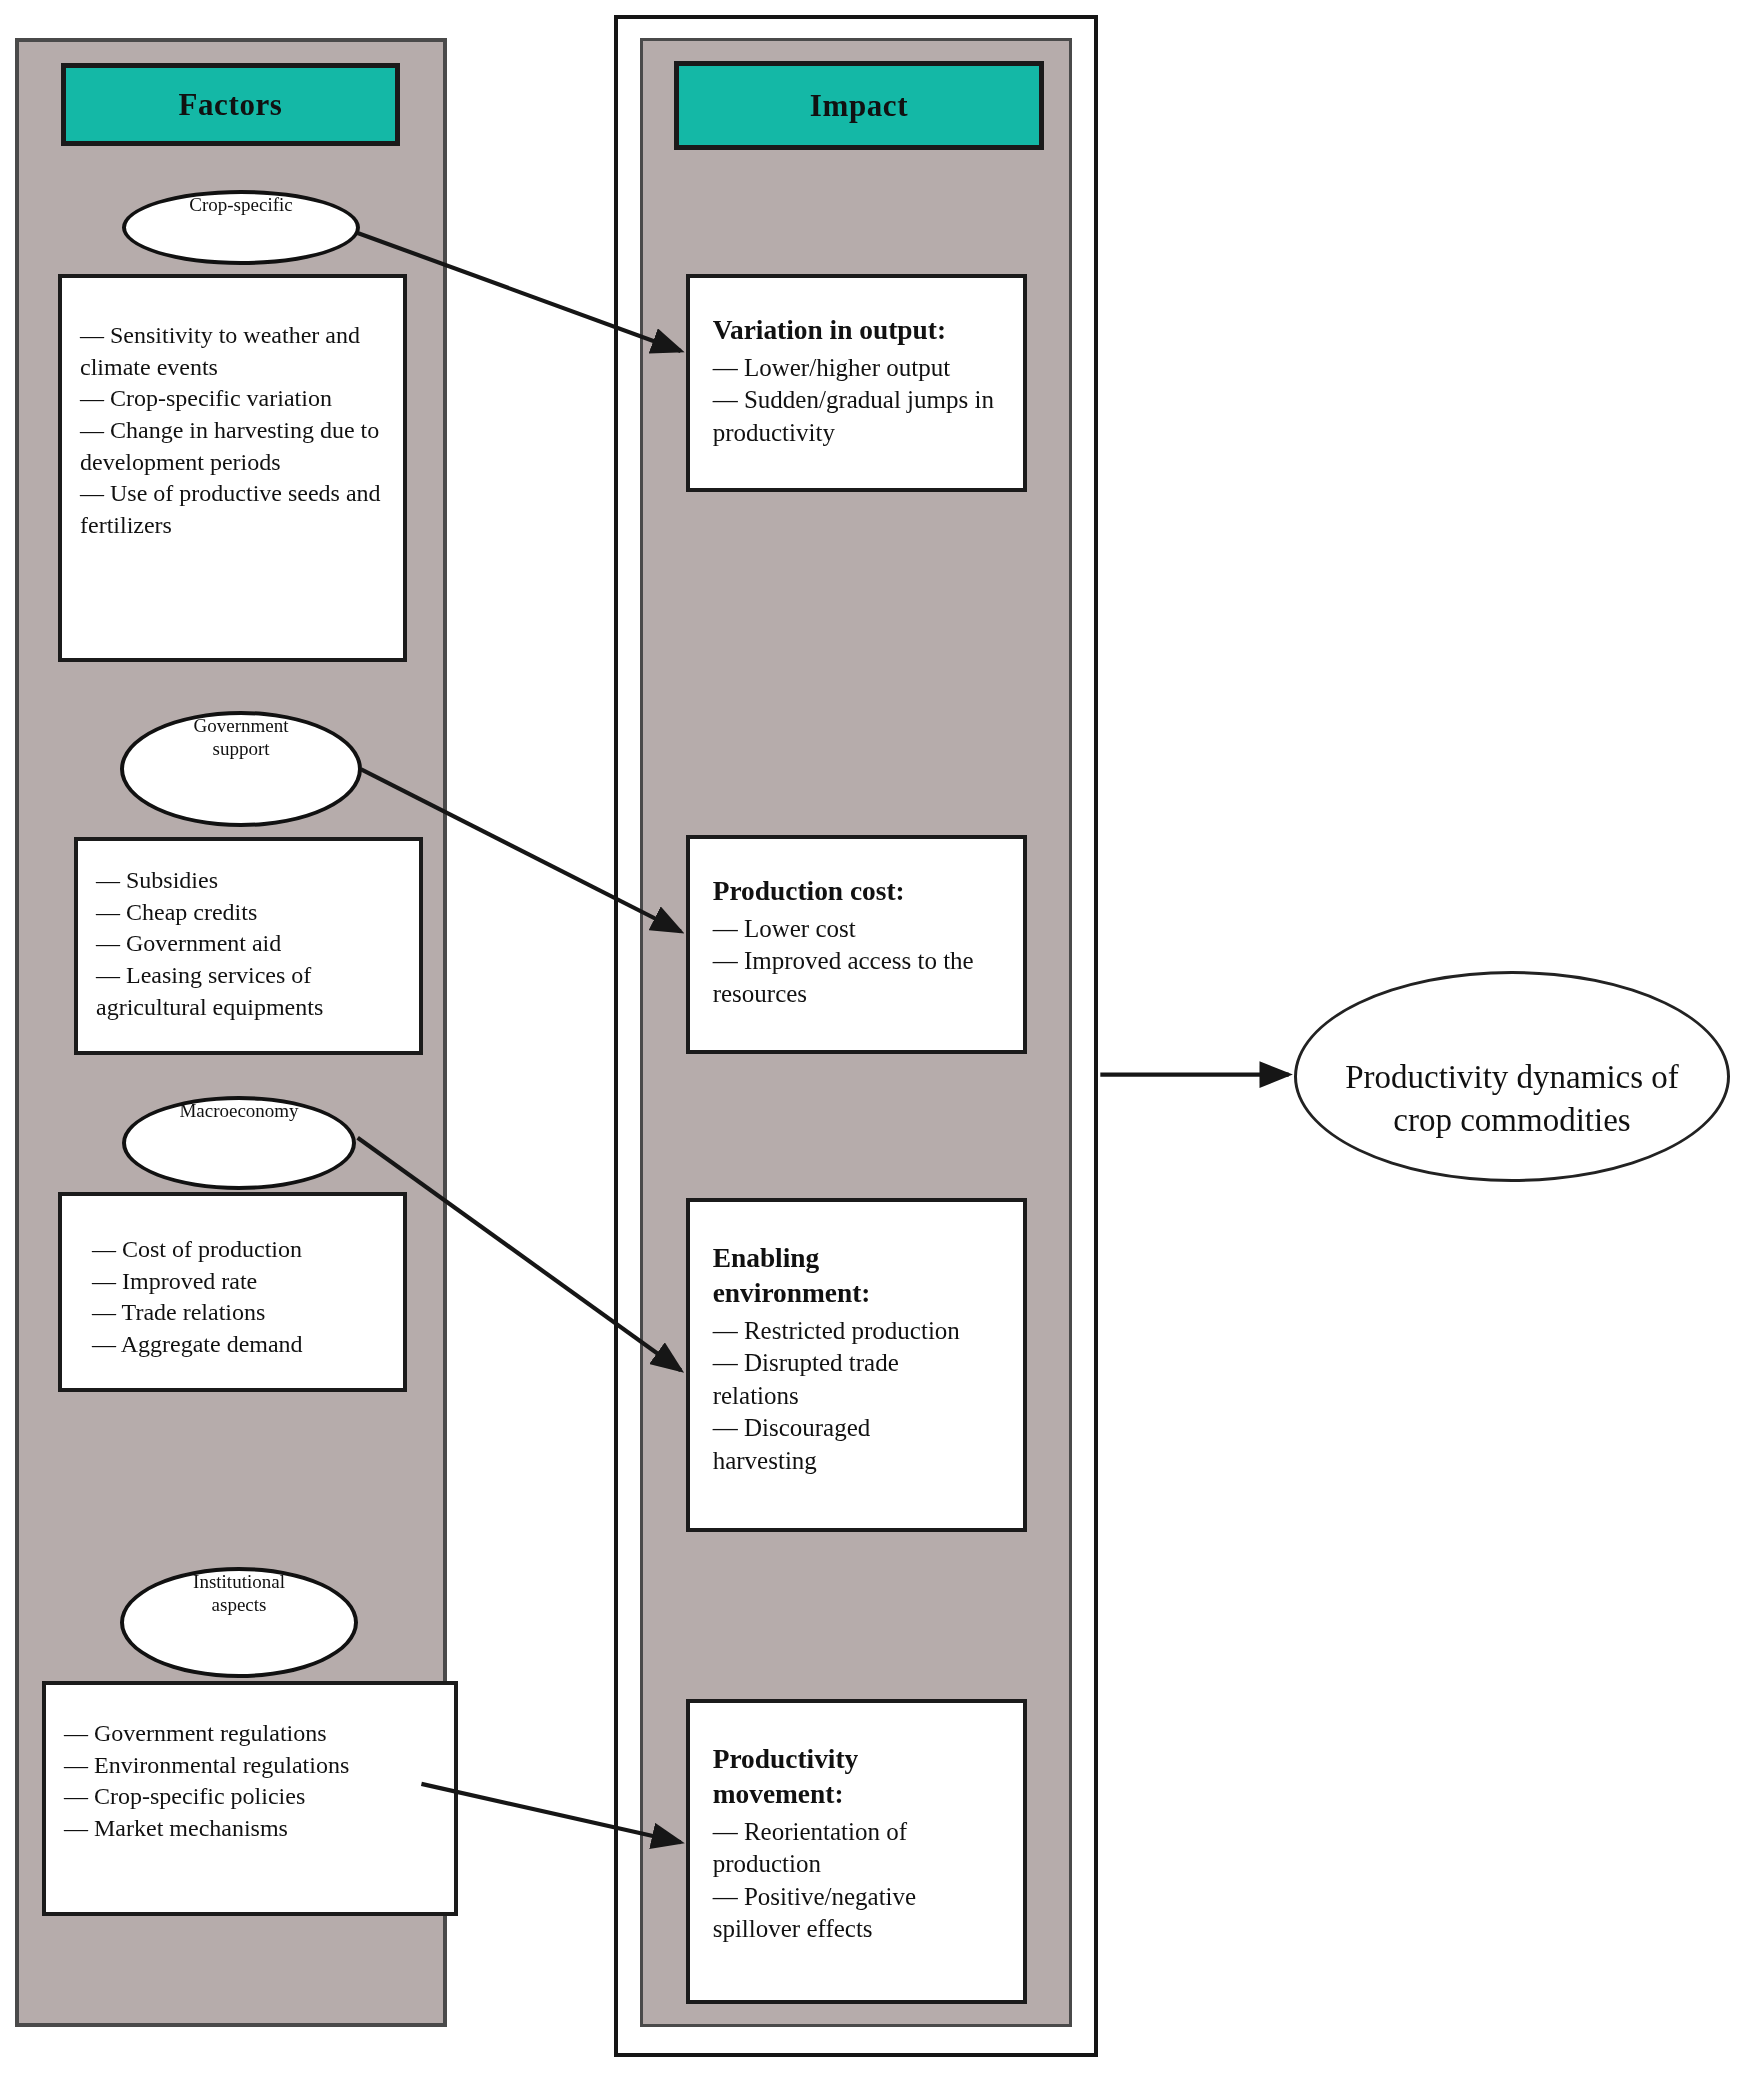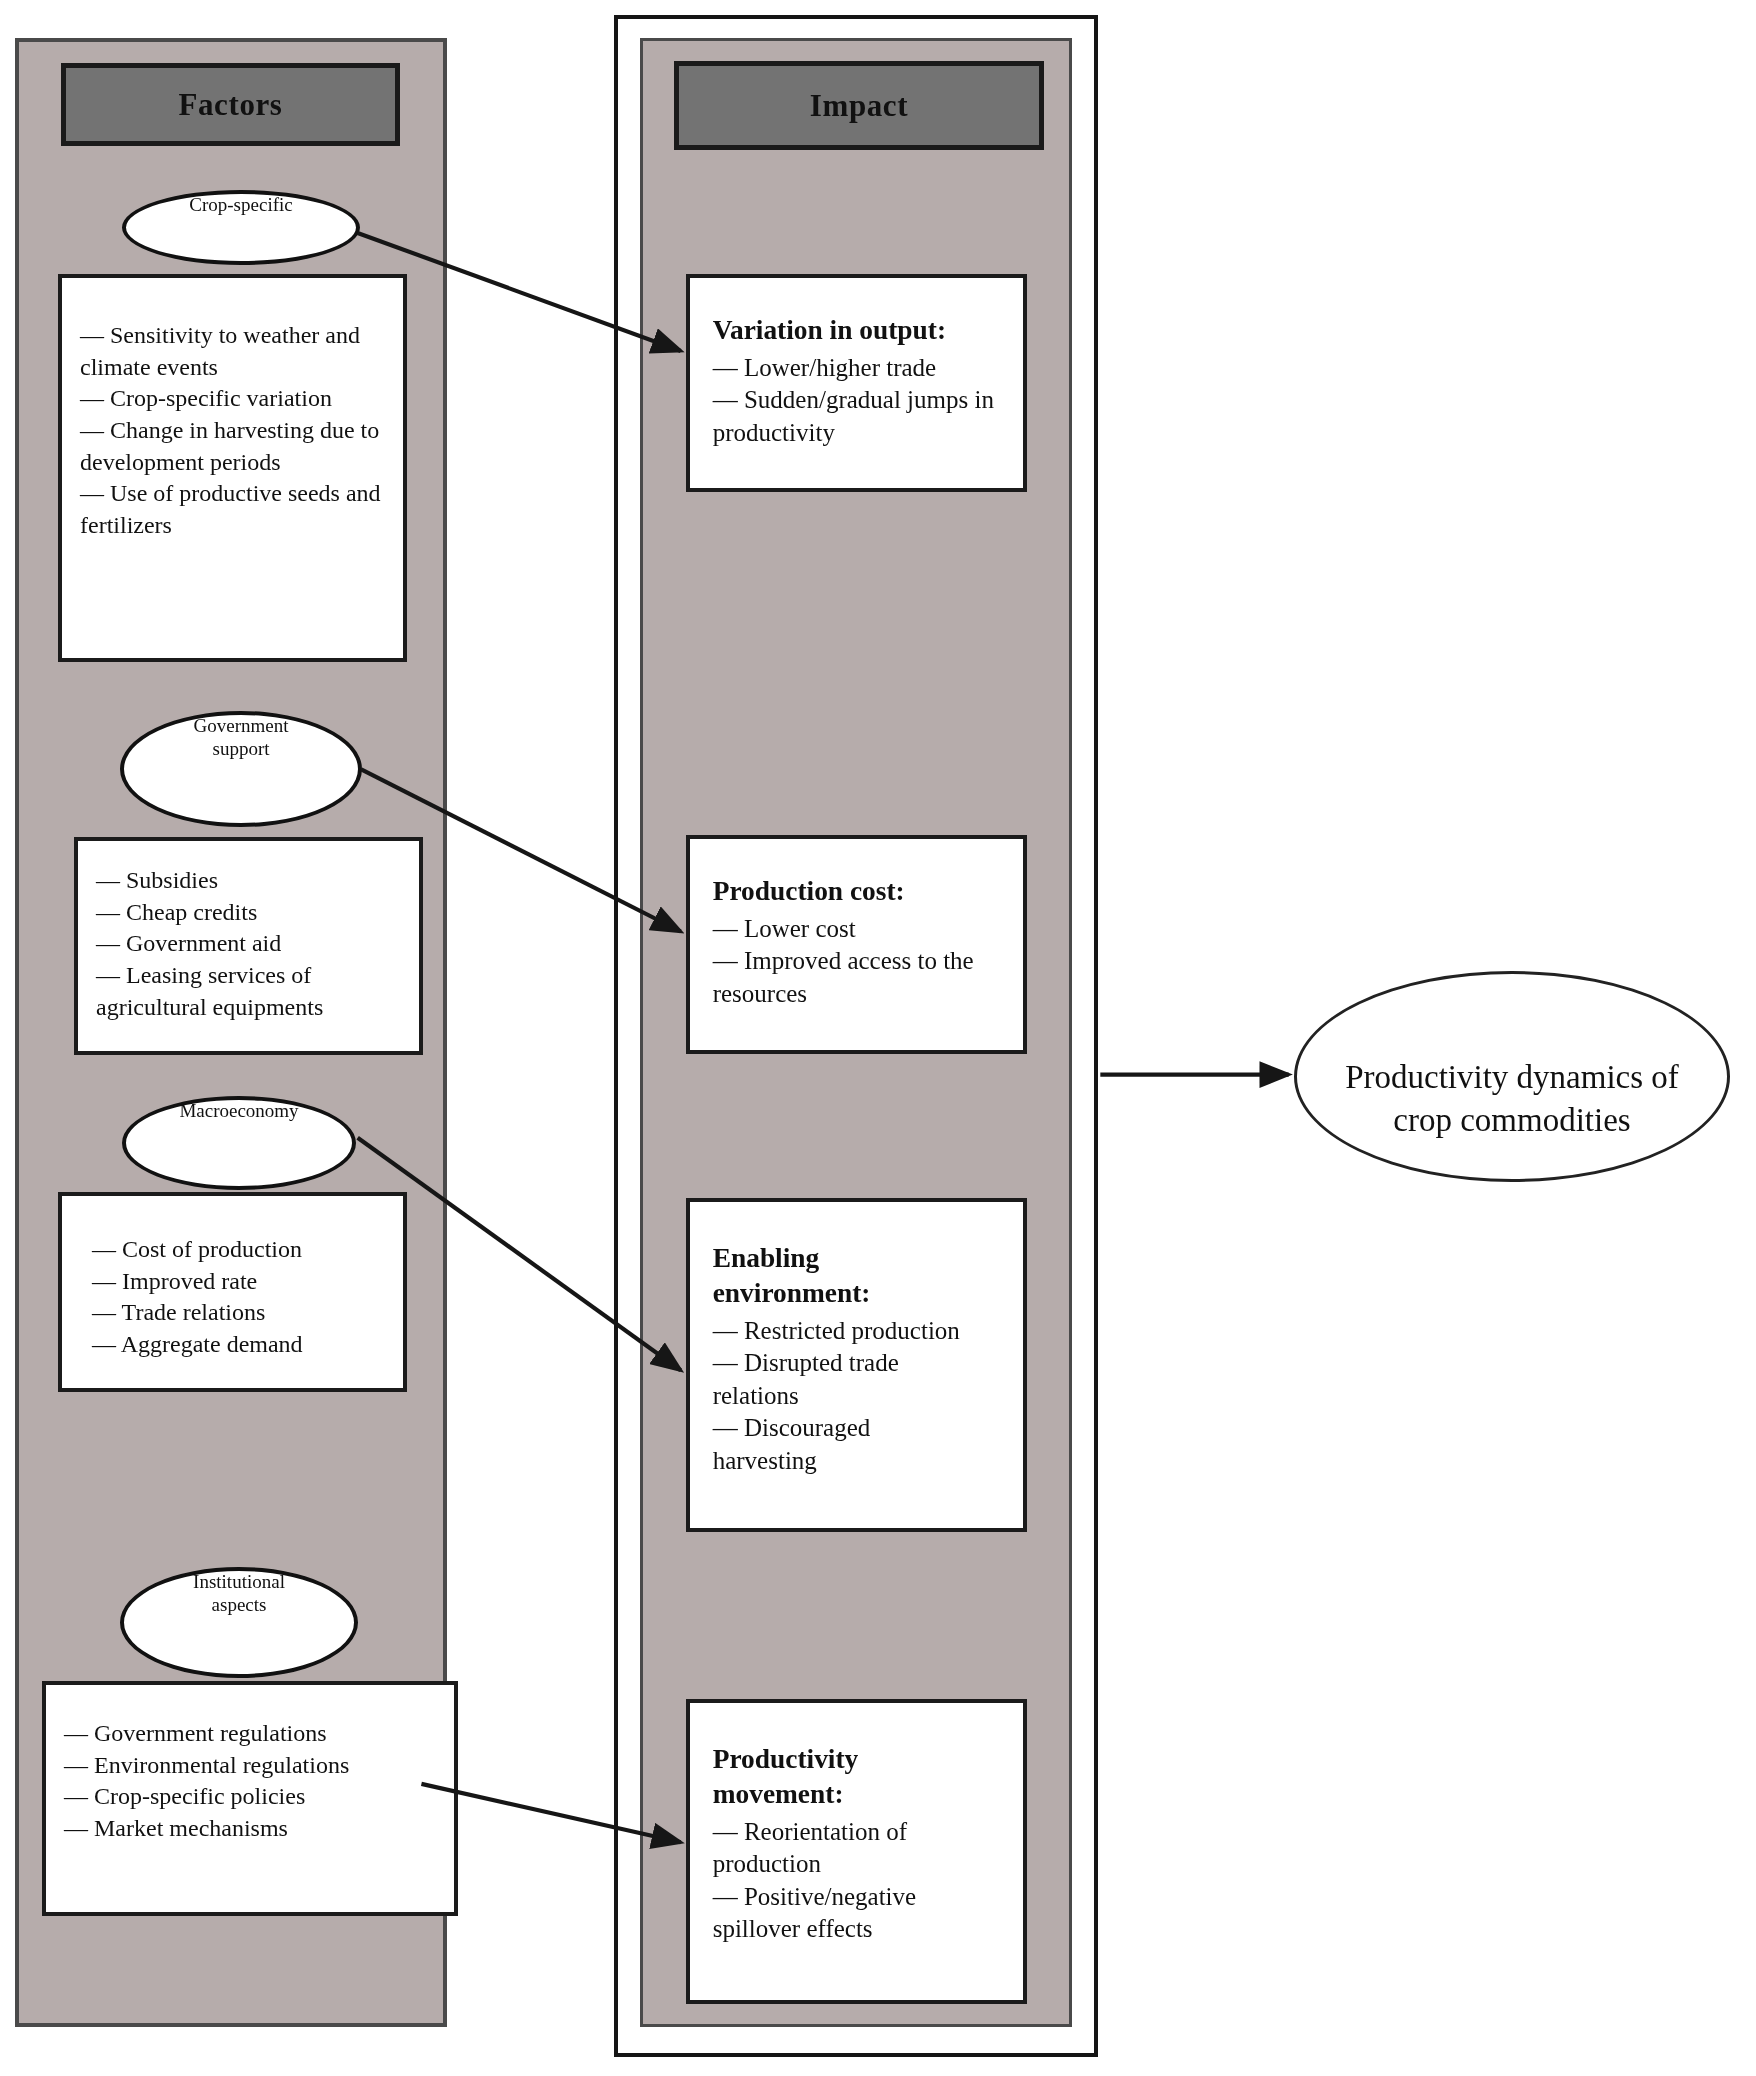--- a/index.html
+++ b/index.html
@@ -6,21 +6,21 @@
   #canvas{
     position:relative;width:1756px;height:2077px;background:#ffffff;
     font-family:"Liberation Serif","DejaVu Serif",serif;color:#111;
     overflow:hidden;
   }
   
   .gray-panel{position:absolute;background:#b6acab;border:4.8px solid #4a4a4a;box-sizing:border-box;}
   .outer-frame{position:absolute;background:#ffffff;border:4.8px solid #151515;box-sizing:border-box;}
   
   .header-box{
-    position:absolute;background:#737373;border:5.4px solid #1a1a1a;box-sizing:border-box;
+    position:absolute;background:#14b8a6;border:5.4px solid #1a1a1a;box-sizing:border-box;
     display:flex;align-items:center;justify-content:center;
     font-weight:bold;font-size:31px;letter-spacing:0.6px;
   }
   
   .list-box{
     position:absolute;background:#ffffff;border:4.8px solid #1b1b1b;box-sizing:border-box;
     font-size:24px;line-height:1.32;
   }
   .list-box .box-item{white-space:normal;}
   
@@ -107,21 +107,21 @@
 
   <div class="outer-frame" style="left:614px;top:15px;width:484px;height:2042px;"></div>
   <div class="gray-panel" style="left:640px;top:38px;width:432px;height:1989px;border-width:3.6px;"></div>
 
   <div class="header-box" style="left:674px;top:61px;width:370px;height:89px;">
     <span>Impact</span>
   </div>
 
   <div class="impact-box pad-i1" style="left:686px;top:274px;width:341px;height:218px;">
     <div class="box-title">Variation in output:</div>
-    <div class="box-item">— Lower/higher trade</div>
+    <div class="box-item">— Lower/higher output</div>
     <div class="box-item">— Sudden/gradual jumps in productivity</div>
   </div>
 
   <div class="impact-box pad-i3" style="left:686px;top:1198px;width:341px;height:334px;">
     <div class="box-title" style="max-width:262px;">Enabling environment:</div>
     <div class="box-item">— Restricted production</div>
     <div class="box-item" style="max-width:250px;">— Disrupted trade relations</div>
     <div class="box-item" style="max-width:215px;">— Discouraged harvesting</div>
   </div>
 

